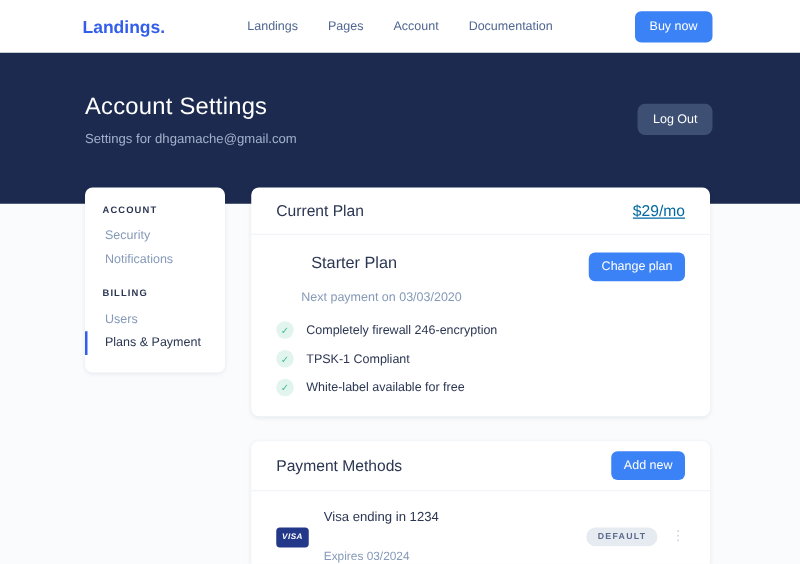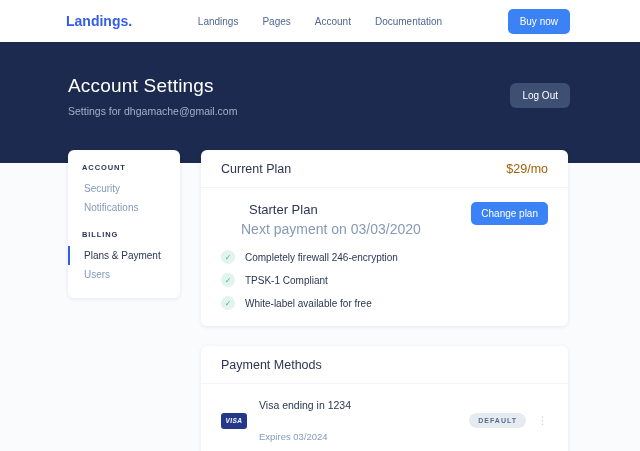--- a/index.html
+++ b/index.html
@@ -58,25 +58,25 @@
   }
   .side-item.active { color:#2b3652; border-left-color:#335eea; }
   .side-gap { height:13px; }
   
   .content-col { width:367px; display:flex; flex-direction:column; gap:20px; }
   .card-header {
     display:flex; align-items:center; justify-content:space-between;
     padding:8px 20px; border-bottom:1px solid #f1f4f8; min-height:38px;
   }
   .card-title { font-size:12.5px; color:#2b3652; }
-  .card-price { font-size:12.5px; color:#a16207; }
+  .card-price { font-size:12.5px; color:#0369a1;text-decoration:underline; }
   .plan-body { padding:14px 20px 16px; }
   .plan-row { display:flex; align-items:flex-start; justify-content:space-between; }
   .plan-name { font-size:13px; color:#2b3652;margin-left:28px; }
-  .plan-next { font-size:14px; color:#869ab8; margin-top:4px;padding-left:20px; }
+  .plan-next { font-size:10px; color:#869ab8; margin-top:16px;padding-left:20px; }
   .small-btn { padding:6px 10px; }
   .features { margin-top:13px; }
   .feature { display:flex; align-items:center; gap:10px; margin-top:9px; }
   .feature:first-child { margin-top:0; }
   .check-circle {
     width:14px; height:14px; border-radius:50%; flex:none;
     background:#e1f4ee; color:#42ba96; font-size:8px;
     display:flex; align-items:center; justify-content:center;
   }
   .feature-text { font-size:10px; color:#2b3652; }
@@ -126,22 +126,22 @@
 </div>
 
 <div class="main">
 
   <div class="card side-card">
     <div class="side-heading">Account</div>
     <div class="side-item">Security</div>
     <div class="side-item">Notifications</div>
     <div class="side-gap"></div>
     <div class="side-heading">Billing</div>
+    <div class="side-item">Users</div>
     <div class="side-item active">Plans &amp; Payment</div>
-    <div class="side-item">Users</div>
   </div>
 
   <div class="content-col">
 
     <div class="card">
       <div class="card-header">
         <div class="card-title">Current Plan</div>
         <div class="card-price">$29/mo</div>
       </div>
       <div class="plan-body">
@@ -165,20 +165,21 @@
             <span class="check-circle">✓</span>
             <span class="feature-text">White-label available for free</span>
           </div>
         </div>
       </div>
     </div>
 
     <div class="card">
       <div class="card-header">
         <div class="card-title">Payment Methods</div>
+        <button class="btn-primary small-btn">Add new</button>
       </div>
 
       <div class="pay-row">
         <div class="card-logo visa-logo">
           <span>VISA</span>
         </div>
         <div>
           <div class="pay-line1">Visa ending in 1234</div>
           <div class="pay-line2">Expires 03/2024</div>
         </div>

